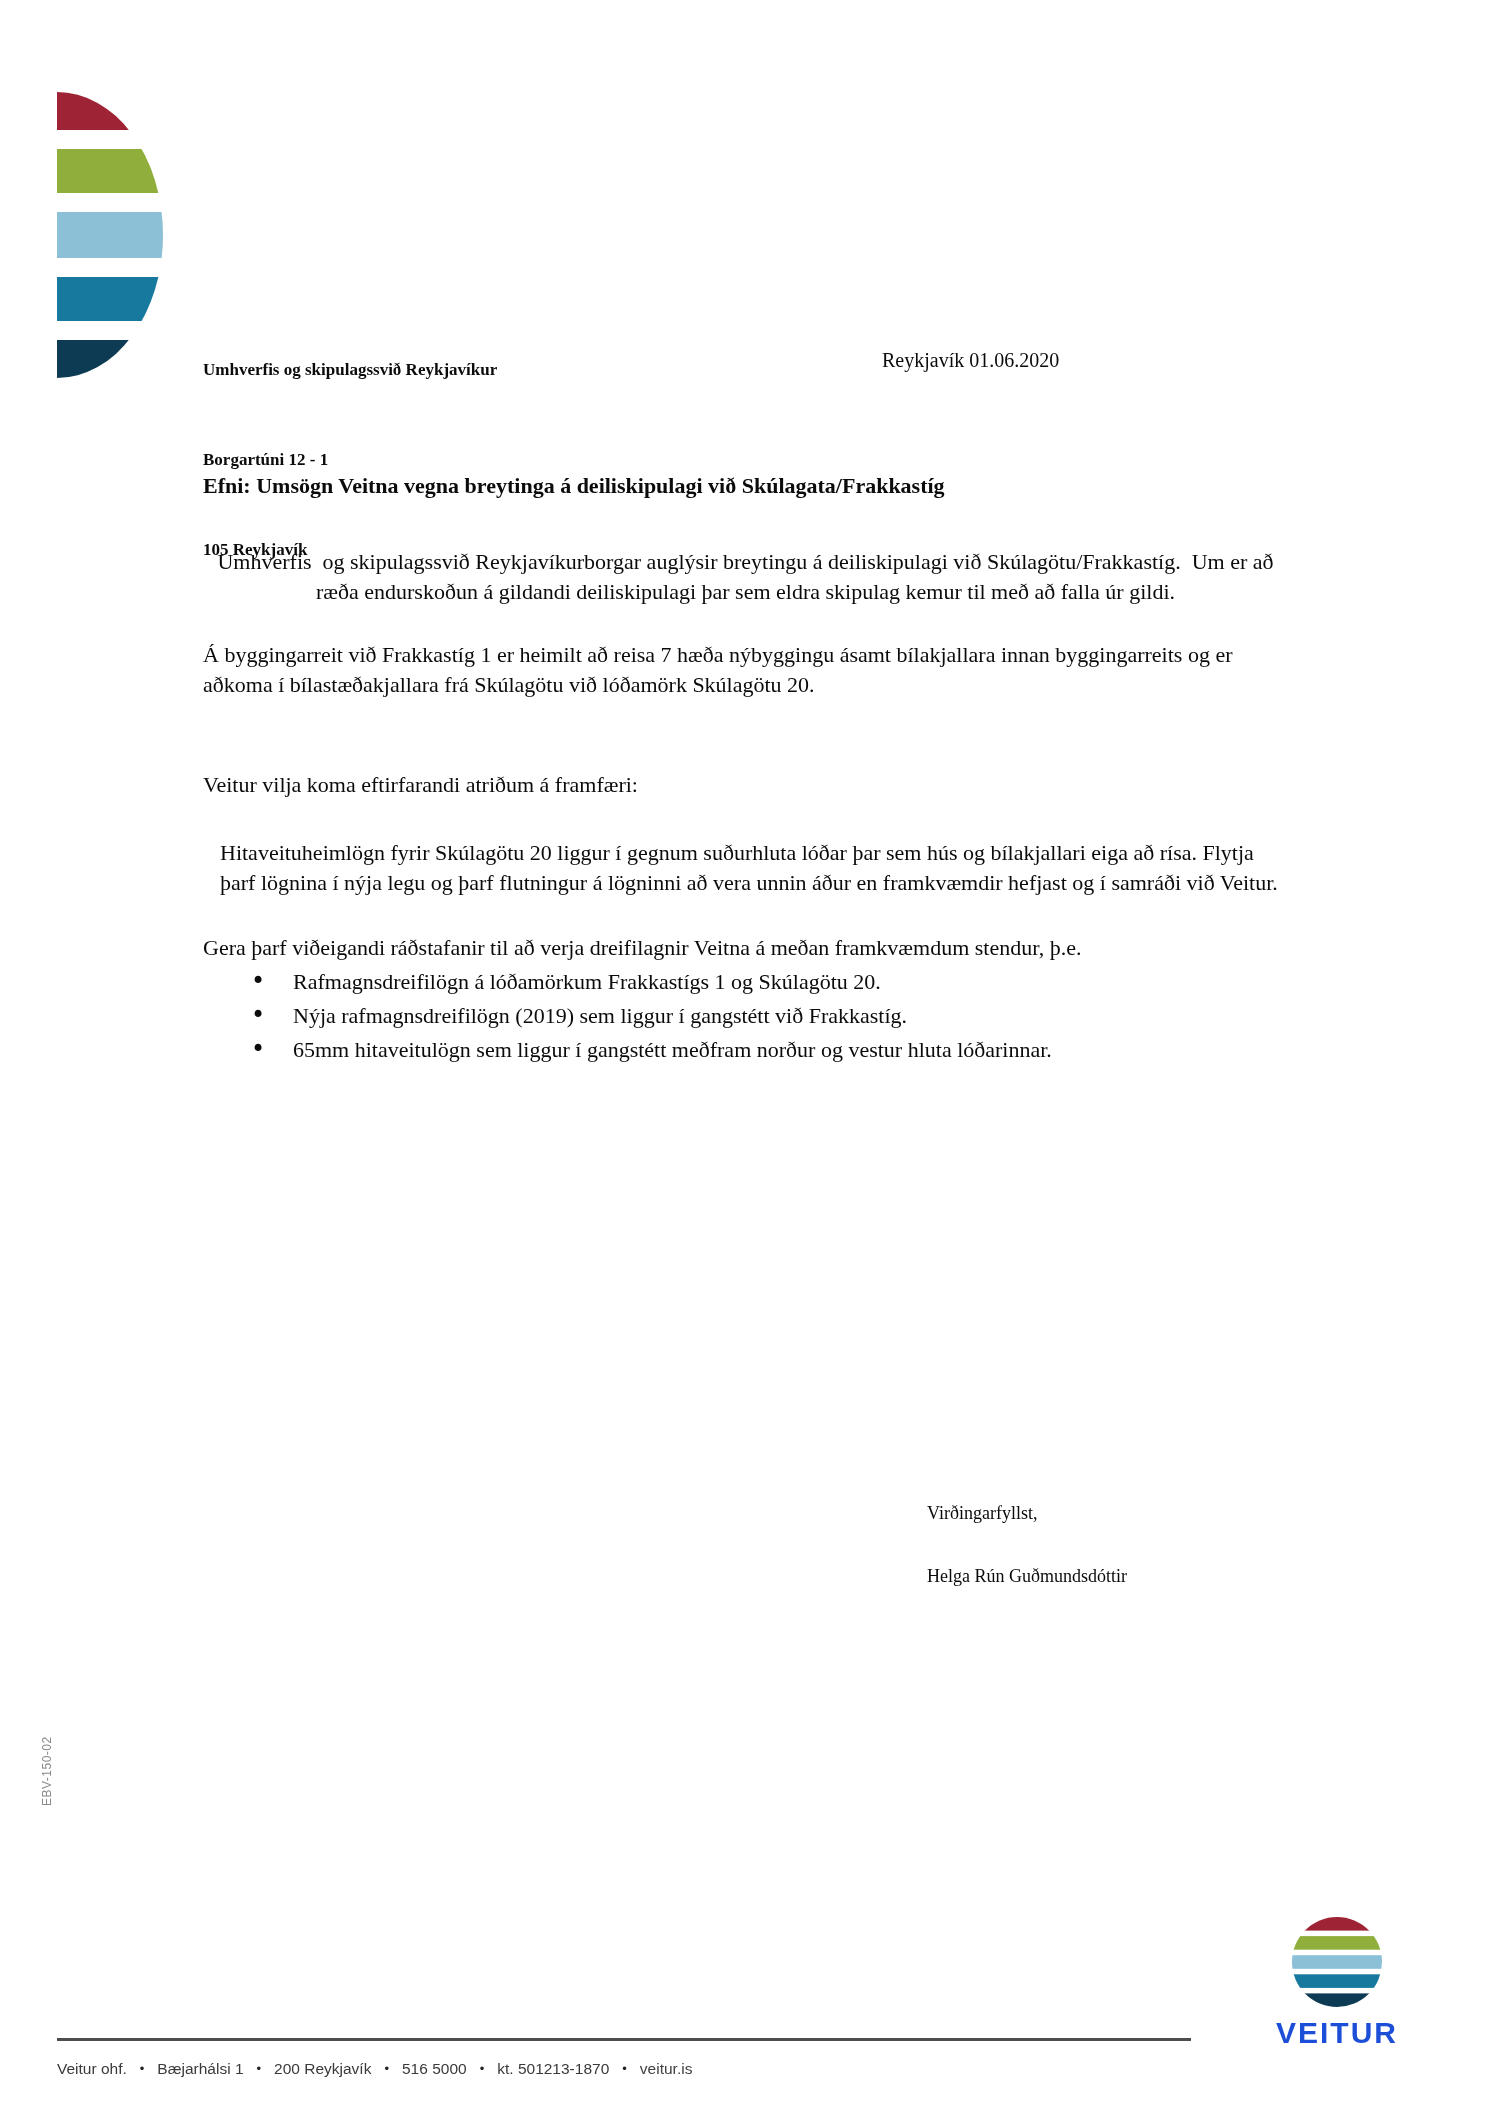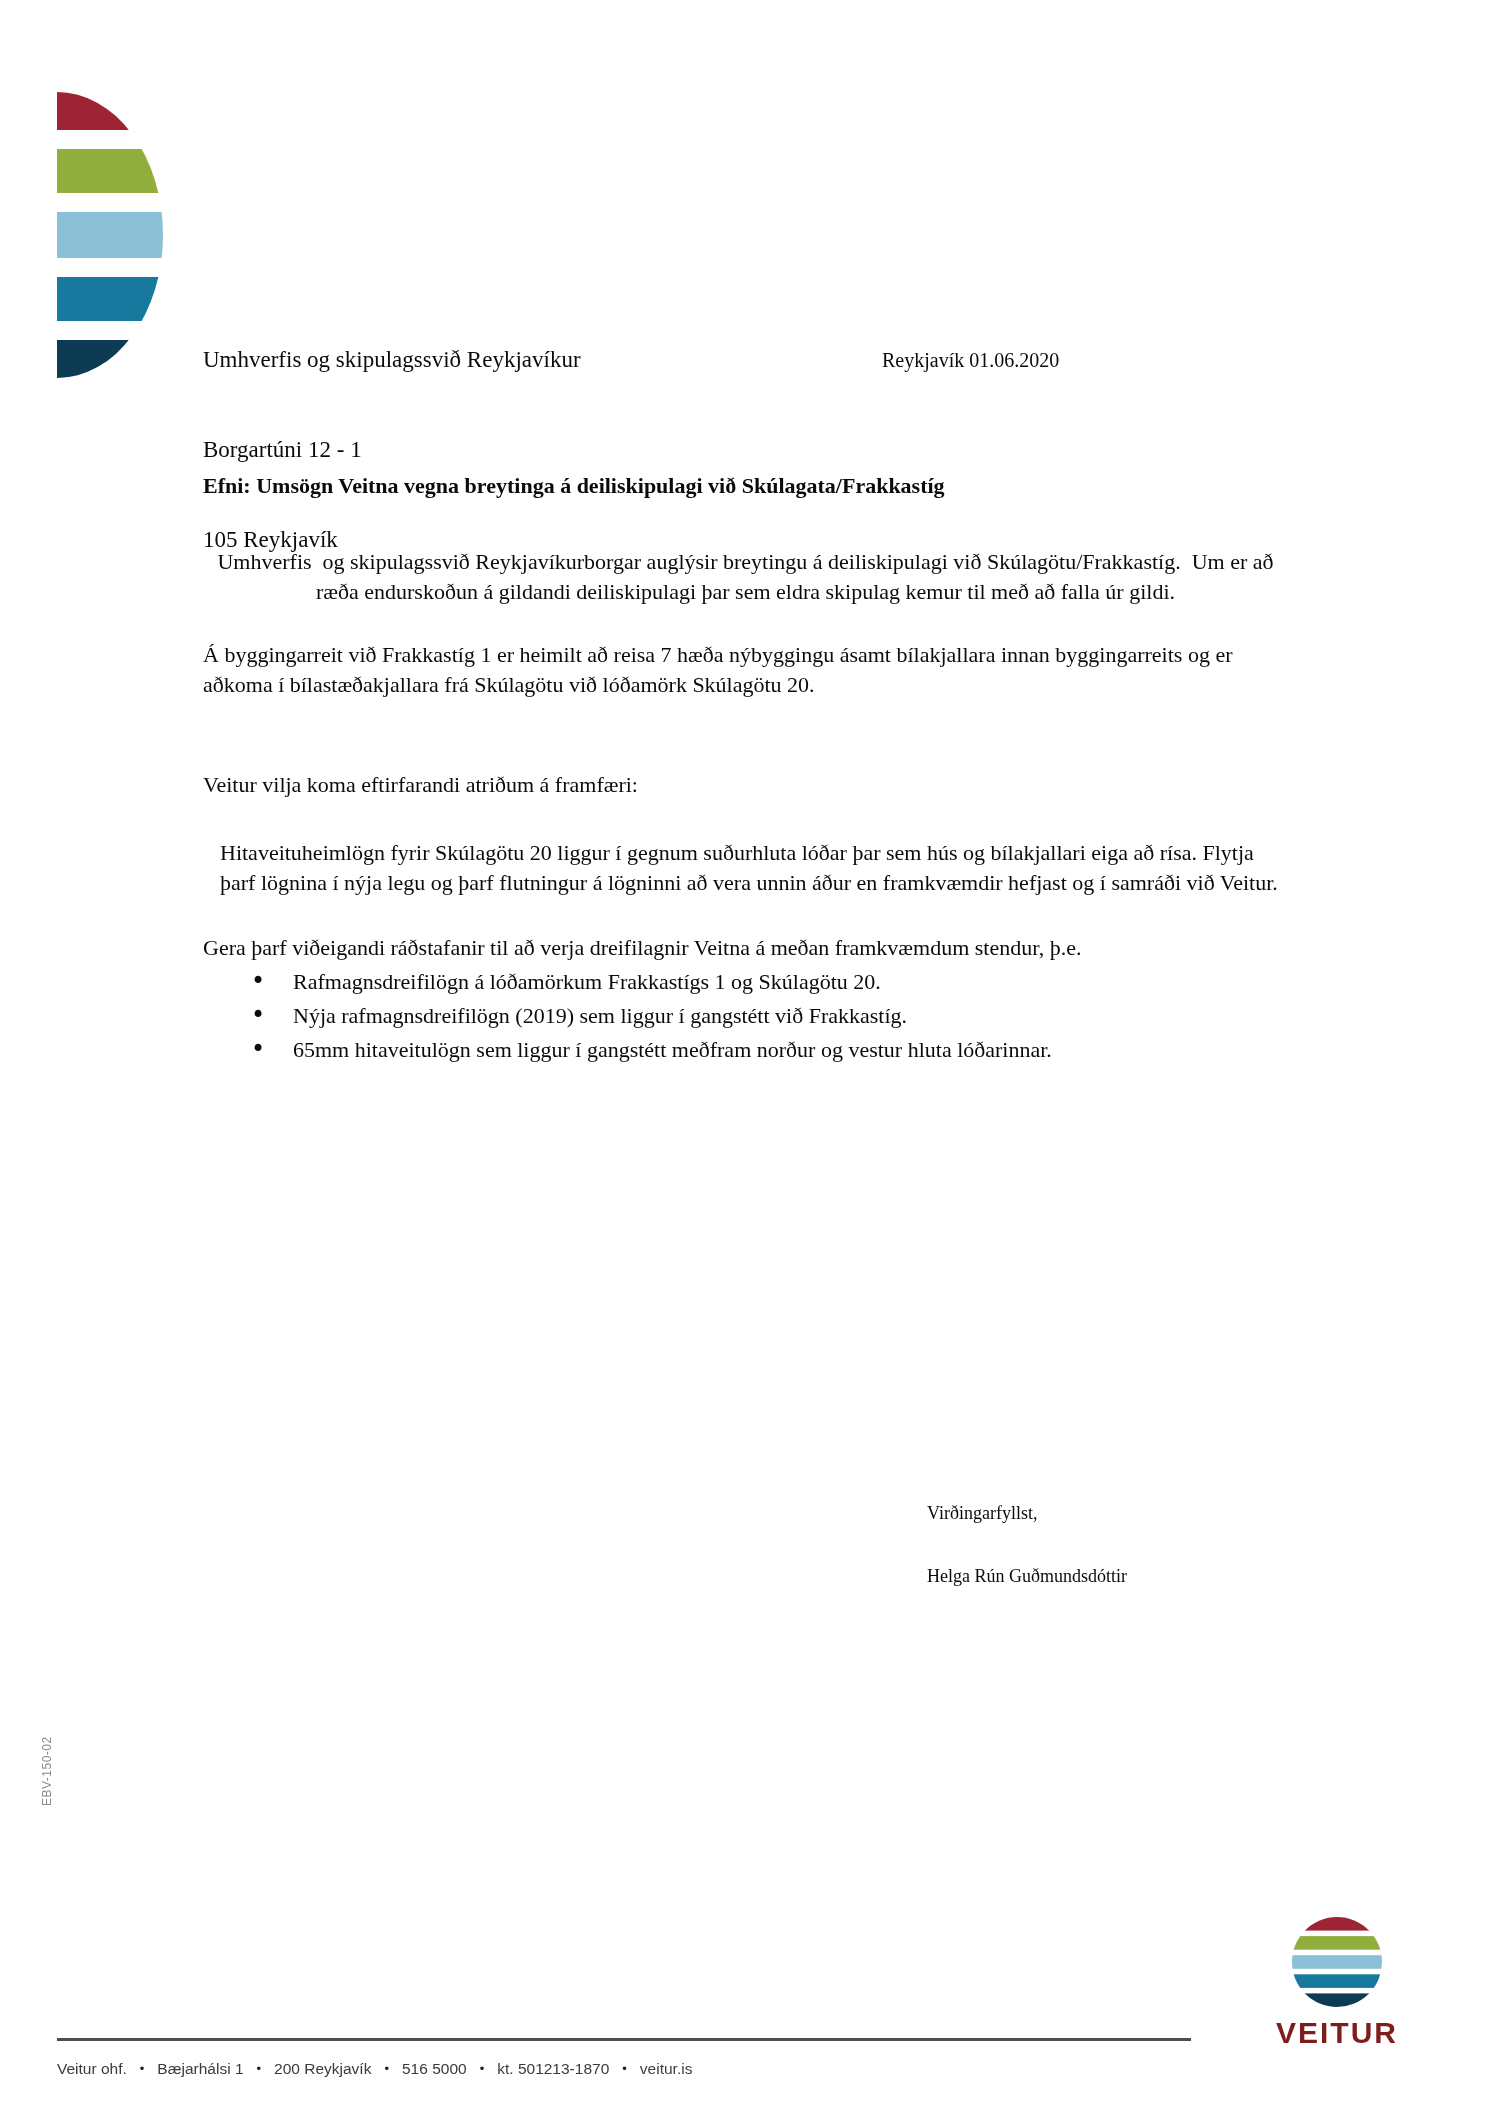--- a/index.html
+++ b/index.html
@@ -4,22 +4,22 @@
 <style>
   * { margin:0; padding:0; box-sizing:border-box; }
   html,body { background:#e8e8e8; }
   .page {
     position:relative; width:1500px; height:2122px; background:#ffffff;
     margin:0 auto; overflow:hidden;
     font-family:"Liberation Serif", serif; color:#0b0b0b;
   }
   .halfmark { position:absolute; left:57px; top:92px; }
   .address {
-    position:absolute; left:203px; top:285px;
-    font-size:23px; line-height:30px; white-space:pre-wrap;
+    position:absolute; left:203px; top:295px;
+    font-size:17px; line-height:30px; white-space:pre-wrap;font-weight:bold;
   }
   .dateline {
     position:absolute; left:882px; top:345px;
     font-size:20px; line-height:30px;
   }
   .body-block {
     position:absolute; left:203px; top:471px; width:1085px;
     font-size:22px; line-height:30px;
   }
   .body-block p { white-space:pre-wrap; }
@@ -61,21 +61,21 @@
     vertical-align:1px;
   }
   .footer-link { color:#404040; text-decoration:none; }
   .brand {
     position:absolute; left:1262px; top:1917px; width:150px; text-align:center;
   }
   .brand svg { display:block; margin:0 auto; }
   .wordmark {
     margin-top:9px;
     font-family:"Liberation Sans", sans-serif; font-weight:700;
-    font-size:30px; letter-spacing:2px; color:#7f1d1d;
+    font-size:30px; letter-spacing:2px; color:#1d4ed8;
   }
 </style>
 </head>
 <body>
 
 <div class="page">
 
   <svg class="halfmark" width="107" height="286" viewBox="0 0 107 286" aria-hidden="true">
     <defs>
       <clipPath id="halfclip">

